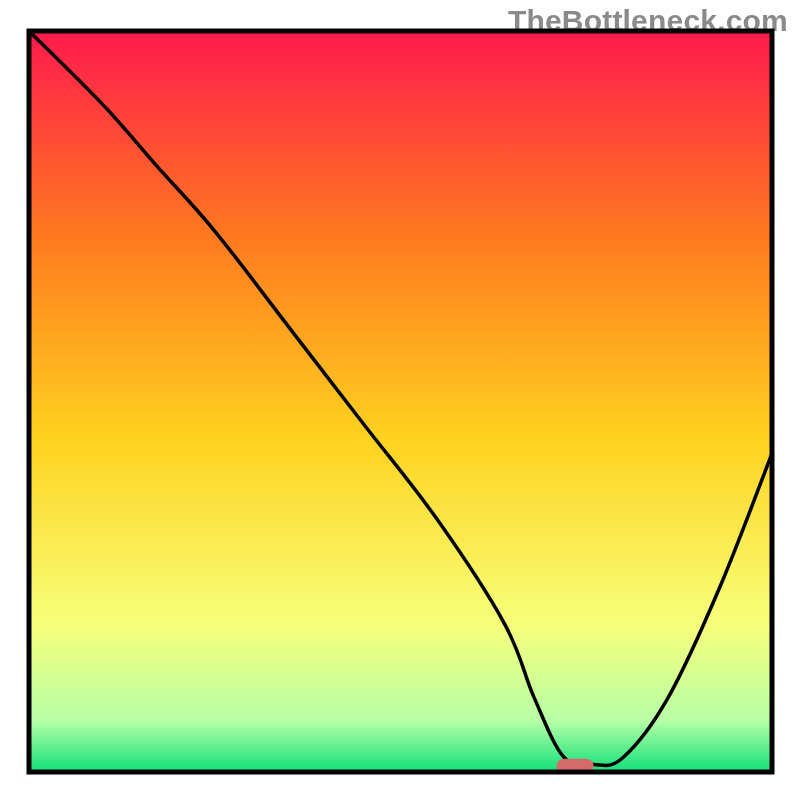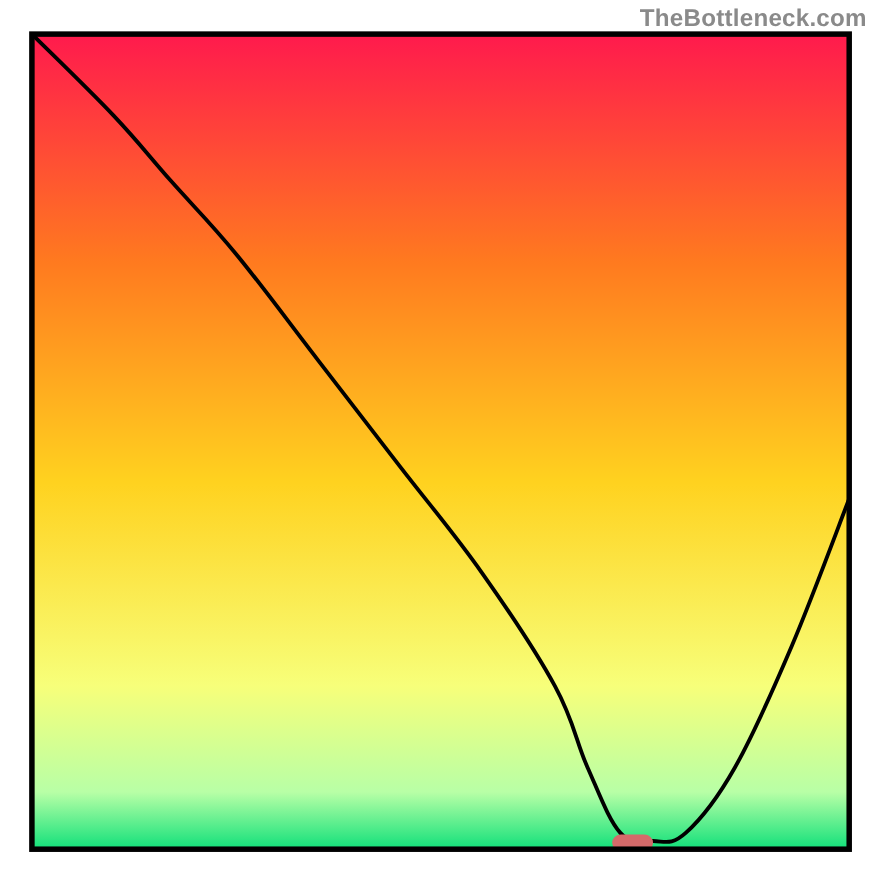--- a/index.html
+++ b/index.html
@@ -13,21 +13,21 @@
   .frame {
     position: relative;
     width: 800px;
     height: 800px;
   }
   .watermark {
     position: absolute;
     top: 4px;
     right: 12px;
     font-family: Arial, Helvetica, sans-serif;
-    font-size: 22px;
+    font-size: 30px;
     font-weight: 600;
     color: #8a8a8a;
     letter-spacing: 0.2px;
   }
   svg {
     position: absolute;
     left: 0;
     top: 0;
   }
 </style>

